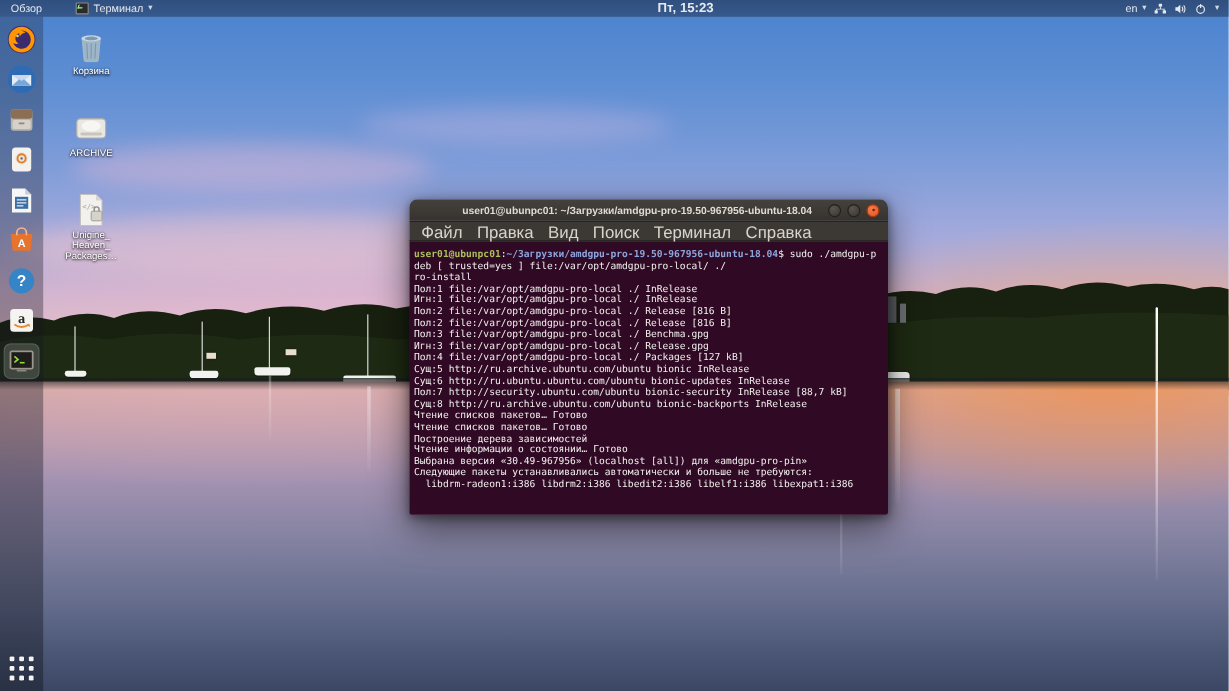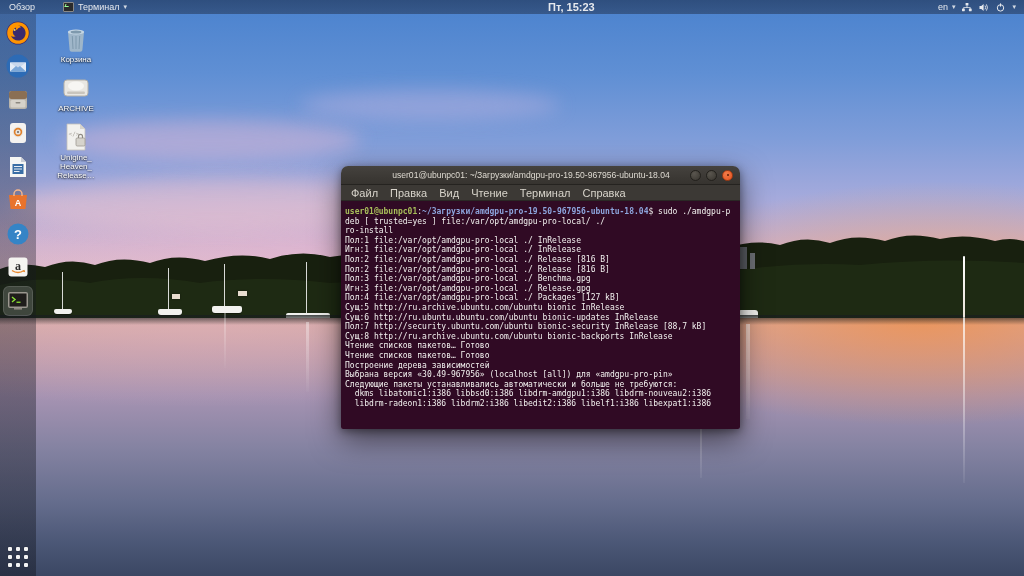--- a/index.html
+++ b/index.html
@@ -43,38 +43,38 @@
   .tb-ico{display:flex;align-items:center;}
   
   .dock{position:absolute;left:0;top:14px;width:36px;height:562px;z-index:25;
     background:linear-gradient(180deg,rgba(28,30,44,.30),rgba(16,18,26,.42));display:flex;flex-direction:column;align-items:center;}
   .dock-icon{width:30px;height:30px;margin-top:3.5px;border-radius:6px;display:flex;align-items:center;justify-content:center;position:relative;}
   .dock-icon svg{display:block;}
   .dock-icon.running{background:rgba(255,255,255,.16);box-shadow:inset 0 0 0 1px rgba(255,255,255,.12);}
   .show-apps{margin-top:auto;margin-bottom:6px;width:26px;height:26px;display:grid;grid-template-columns:repeat(3,5px);grid-template-rows:repeat(3,5px);gap:3px;align-content:center;justify-content:center;}
   .show-apps span{width:4px;height:4px;background:#f4f4f4;border-radius:1px;box-shadow:0 0 1px rgba(0,0,0,.6);}
   
-  .desktop-icons{position:absolute;left:44px;top:24px;width:64px;z-index:10;display:flex;flex-direction:column;gap:9px;}
+  .desktop-icons{position:absolute;left:44px;top:24px;width:64px;z-index:10;display:flex;flex-direction:column;gap:28px;}
   .d-icon{display:flex;flex-direction:column;align-items:center;cursor:default;}
   .d-icon .glyph{width:30px;height:30px;display:flex;align-items:center;justify-content:center;}
   .d-label{margin-top:1px;font-size:8px;color:#fff;text-align:center;line-height:9px;
     text-shadow:0 1px 2px rgba(0,0,0,.85),0 0 2px rgba(0,0,0,.6);}
   
   .term-window{position:absolute;left:341px;top:166px;width:399px;height:263px;z-index:40;
     border-radius:7px 7px 2px 2px;box-shadow:0 10px 30px rgba(0,0,0,.55),0 2px 8px rgba(0,0,0,.4);overflow:hidden;}
   .term-titlebar{height:18px;background:linear-gradient(180deg,#45423e,#36332f);display:flex;align-items:center;position:relative;
     border-bottom:1px solid #252320;}
-  .term-title{flex:1;text-align:center;color:#dfdbd2;font-size:8.6px;font-weight:normal;padding-left:40px;
+  .term-title{flex:1;text-align:center;color:#dfdbd2;font-size:8.6px;font-weight:bold;padding-left:40px;
     white-space:nowrap;overflow:hidden;}
   .win-controls{display:flex;align-items:center;gap:5px;padding:0 7px 0 9px;}
   .win-btn{width:11px;height:11px;border-radius:50%;background:radial-gradient(circle at 35% 30%,#5a564f,#38352f);border:1px solid #23211d;box-sizing:border-box;}
   .win-btn.close{background:radial-gradient(circle at 35% 30%,#f27b49,#e95420);border-color:#a33c15;position:relative;}
   .win-btn.close::after{content:"";position:absolute;left:3.5px;top:3.5px;width:2px;height:2px;background:#5d1d06;border-radius:50%;}
   .term-menubar{height:15px;background:#3c3935;display:flex;align-items:center;gap:2px;padding-left:5px;border-bottom:1px solid #2a2825;}
-  .menu-item{color:#d8d4cb;font-size:11px;padding:2px 5px;border-radius:2px;}
+  .menu-item{color:#d8d4cb;font-size:14px;padding:2px 5px;border-radius:2px;}
   .term-body{height:230px;background:var(--terminal-bg,#300a24);padding:6px 4px 0 4px;box-sizing:border-box;
     font-family:"DejaVu Sans Mono",monospace;font-size:8px;line-height:9.6px;color:var(--terminal-fg,#f2f1ef);}
   .term-line{white-space:pre;}
   .seg-green{color:var(--prompt-user,#a8bf5a);font-weight:bold;}
   .seg-blue{color:var(--prompt-path,#8da5dd);font-weight:bold;}
   .seg-fg{color:var(--terminal-fg,#f2f1ef);}
 </style>
 </head>
 <body>
 
@@ -288,39 +288,39 @@
           <path fill="#f2f1ee" stroke="#c3c0b9" stroke-width=".8" d="M3,1h13l5,5v21H3z"></path>
           <path fill="#d8d5ce" d="M16,1l5,5h-5z"></path>
           <text x="10" y="13" text-anchor="middle" font-family="DejaVu Sans Mono,monospace" font-size="6" fill="#a8a49c">&lt;/&gt;</text>
           <rect x="12" y="15" width="9" height="8" rx="1.2" fill="#d6d3cc" stroke="#9e9a92" stroke-width=".8"></rect>
           <path fill="none" stroke="#8f8b83" stroke-width="1.2" d="M14.5,15v-1.6a2,2 0 0 1 4,0V15"></path>
         </svg>
     </span>
     <span class="d-label">
       <span style="display:block">Unigine_</span>
       <span style="display:block">Heaven_</span>
-      <span style="display:block">Release…</span>
+      <span style="display:block">Packages…</span>
     </span>
   </div>
 </div>
 
 <div class="term-window">
   <div class="term-titlebar">
     <div class="term-title">user01@ubunpc01: ~/Загрузки/amdgpu-pro-19.50-967956-ubuntu-18.04</div>
     <div class="win-controls">
       <span class="win-btn"></span>
       <span class="win-btn"></span>
       <span class="win-btn close"></span>
     </div>
   </div>
   <div class="term-menubar" id="term-menu">
       <span class="menu-item">Файл</span>
       <span class="menu-item">Правка</span>
       <span class="menu-item">Вид</span>
-      <span class="menu-item">Чтение</span>
+      <span class="menu-item">Поиск</span>
       <span class="menu-item">Терминал</span>
       <span class="menu-item">Справка</span>
     </div>
   <div class="term-body" id="term-body">
       <div class="term-line"><span class="seg-green">user01@ubunpc01</span><span class="seg-fg">:</span><span class="seg-blue">~/Загрузки/amdgpu-pro-19.50-967956-ubuntu-18.04</span><span class="seg-fg">$ sudo ./amdgpu-p</span></div>
       <div class="term-line">deb [ trusted=yes ] file:/var/opt/amdgpu-pro-local/ ./</div>
       <div class="term-line">ro-install</div>
       <div class="term-line">Пол:1 file:/var/opt/amdgpu-pro-local ./ InRelease</div>
       <div class="term-line">Игн:1 file:/var/opt/amdgpu-pro-local ./ InRelease</div>
       <div class="term-line">Пол:2 file:/var/opt/amdgpu-pro-local ./ Release [816 B]</div>
@@ -328,18 +328,18 @@
       <div class="term-line">Пол:3 file:/var/opt/amdgpu-pro-local ./ Benchma.gpg</div>
       <div class="term-line">Игн:3 file:/var/opt/amdgpu-pro-local ./ Release.gpg</div>
       <div class="term-line">Пол:4 file:/var/opt/amdgpu-pro-local ./ Packages [127 kB]</div>
       <div class="term-line">Сущ:5 http://ru.archive.ubuntu.com/ubuntu bionic InRelease</div>
       <div class="term-line">Сущ:6 http://ru.ubuntu.ubuntu.com/ubuntu bionic-updates InRelease</div>
       <div class="term-line">Пол:7 http://security.ubuntu.com/ubuntu bionic-security InRelease [88,7 kB]</div>
       <div class="term-line">Сущ:8 http://ru.archive.ubuntu.com/ubuntu bionic-backports InRelease</div>
       <div class="term-line">Чтение списков пакетов… Готово</div>
       <div class="term-line">Чтение списков пакетов… Готово</div>
       <div class="term-line">Построение дерева зависимостей</div>
+      <div class="term-line">Чтение информации о состоянии… Готово</div>
       <div class="term-line">Выбрана версия «30.49-967956» (localhost [all]) для «amdgpu-pro-pin»</div>
       <div class="term-line">Следующие пакеты устанавливались автоматически и больше не требуются:</div>
-      <div class="term-line">  dkms libatomic1:i386 libbsd0:i386 libdrm-amdgpu1:i386 libdrm-nouveau2:i386</div>
       <div class="term-line">  libdrm-radeon1:i386 libdrm2:i386 libedit2:i386 libelf1:i386 libexpat1:i386</div>
     </div>
 </div>
 
 </body></html>

